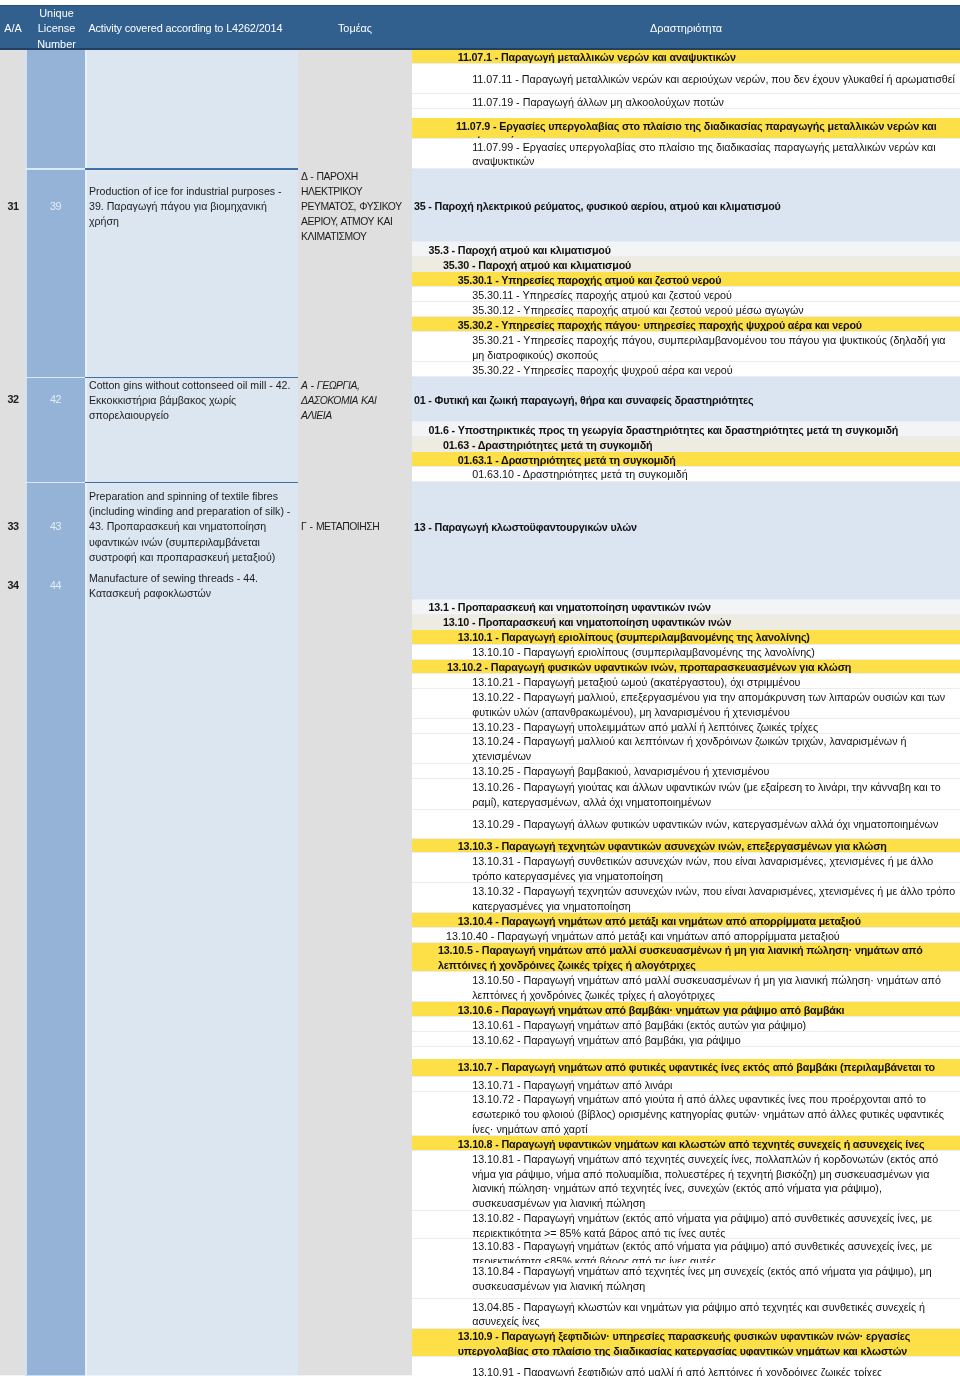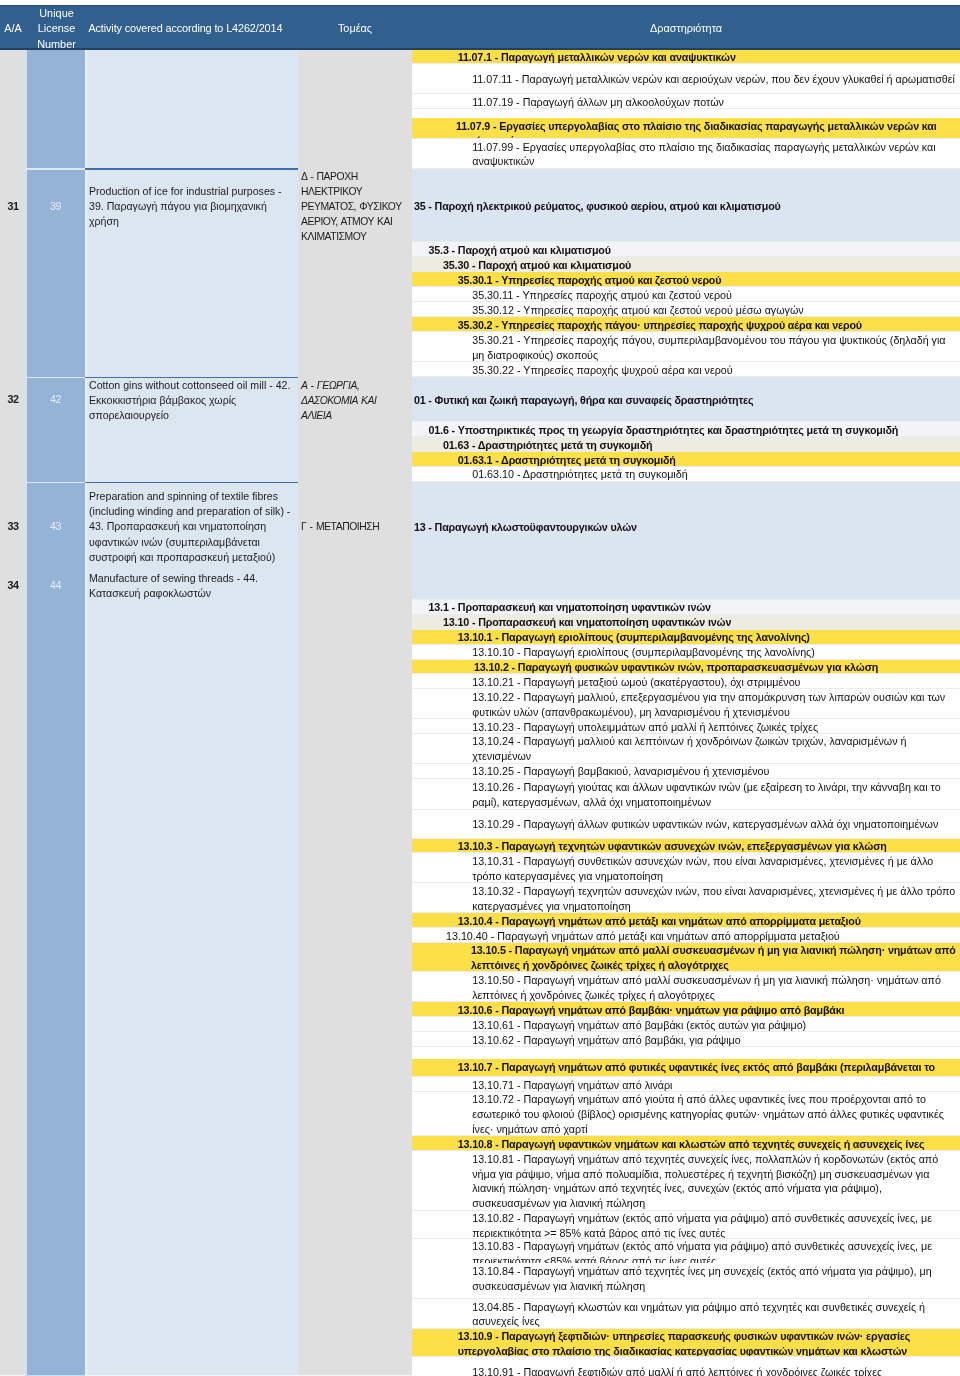--- a/index.html
+++ b/index.html
@@ -184,21 +184,21 @@
       </div>
       <div class="kline" style="top: 628.7px;"></div>
       <div class="krow lv3 b" style="top: 629.7px; height: 14.9px; padding-left: 45.7px;">
         <span class="kt">13.10.1 - Παραγωγή εριολίπους (συμπεριλαμβανομένης της λανολίνης)</span>
       </div>
       <div class="kline" style="top: 643.6px;"></div>
       <div class="krow lv4" style="top: 644.6px; height: 14.9px; padding-left: 60.2px;">
         <span class="kt">13.10.10 - Παραγωγή εριολίπους (συμπεριλαμβανομένης της λανολίνης)</span>
       </div>
       <div class="kline" style="top: 658.5px;"></div>
-      <div class="krow lv3 b" style="top: 659.5px; height: 14.9px; padding-left: 62px;">
+      <div class="krow lv3 b" style="top: 659.5px; height: 14.9px; padding-left: 35px;">
         <span class="kt">13.10.2 - Παραγωγή φυσικών υφαντικών ινών, προπαρασκευασμένων για κλώση</span>
       </div>
       <div class="kline" style="top: 673.4px;"></div>
       <div class="krow lv4" style="top: 674.4px; height: 14.9px; padding-left: 60.2px;">
         <span class="kt">13.10.21 - Παραγωγή μεταξιού ωμού (ακατέργαστου), όχι στριμμένου</span>
       </div>
       <div class="kline" style="top: 688.3px;"></div>
       <div class="krow lv4" style="top: 689.3px; height: 29.7px; padding-left: 60.2px;">
         <span class="kt">13.10.22 - Παραγωγή μαλλιού, επεξεργασμένου για την απομάκρυνση των λιπαρών ουσιών και των φυτικών υλών (απανθρακωμένου), μη λαναρισμένου ή χτενισμένου</span>
       </div>
@@ -236,21 +236,21 @@
       </div>
       <div class="kline" style="top: 912.3px;"></div>
       <div class="krow lv3 b" style="top: 913.3px; height: 14.9px; padding-left: 45.7px;">
         <span class="kt">13.10.4 - Παραγωγή νημάτων από μετάξι και νημάτων από απορρίμματα μεταξιού</span>
       </div>
       <div class="kline" style="top: 927.2px;"></div>
       <div class="krow lv4" style="top: 928.2px; height: 14.4px; padding-left: 34px;">
         <span class="kt">13.10.40 - Παραγωγή νημάτων από μετάξι και νημάτων από απορρίμματα μεταξιού</span>
       </div>
       <div class="kline" style="top: 941.6px;"></div>
-      <div class="krow lv3 b" style="top: 942.6px; height: 29.7px; padding-left: 59px; justify-content: center;">
+      <div class="krow lv3 b" style="top: 942.6px; height: 29.7px; padding-left: 26px; justify-content: center;">
         <span class="kt">13.10.5 - Παραγωγή νημάτων από μαλλί συσκευασμένων ή μη για λιανική πώληση· νημάτων από λεπτόινες ή χονδρόινες ζωικές τρίχες ή αλογότριχες</span>
       </div>
       <div class="kline" style="top: 971.3px;"></div>
       <div class="krow lv4" style="top: 972.3px; height: 30.1px; padding-left: 60.2px;">
         <span class="kt">13.10.50 - Παραγωγή νημάτων από μαλλί συσκευασμένων ή μη για λιανική πώληση· νημάτων από λεπτόινες ή χονδρόινες ζωικές τρίχες ή αλογότριχες</span>
       </div>
       <div class="kline" style="top: 1001.4px;"></div>
       <div class="krow lv3 b" style="top: 1002.4px; height: 14.6px; padding-left: 45.7px;">
         <span class="kt">13.10.6 - Παραγωγή νημάτων από βαμβάκι· νημάτων για ράψιμο από βαμβάκι</span>
       </div>

